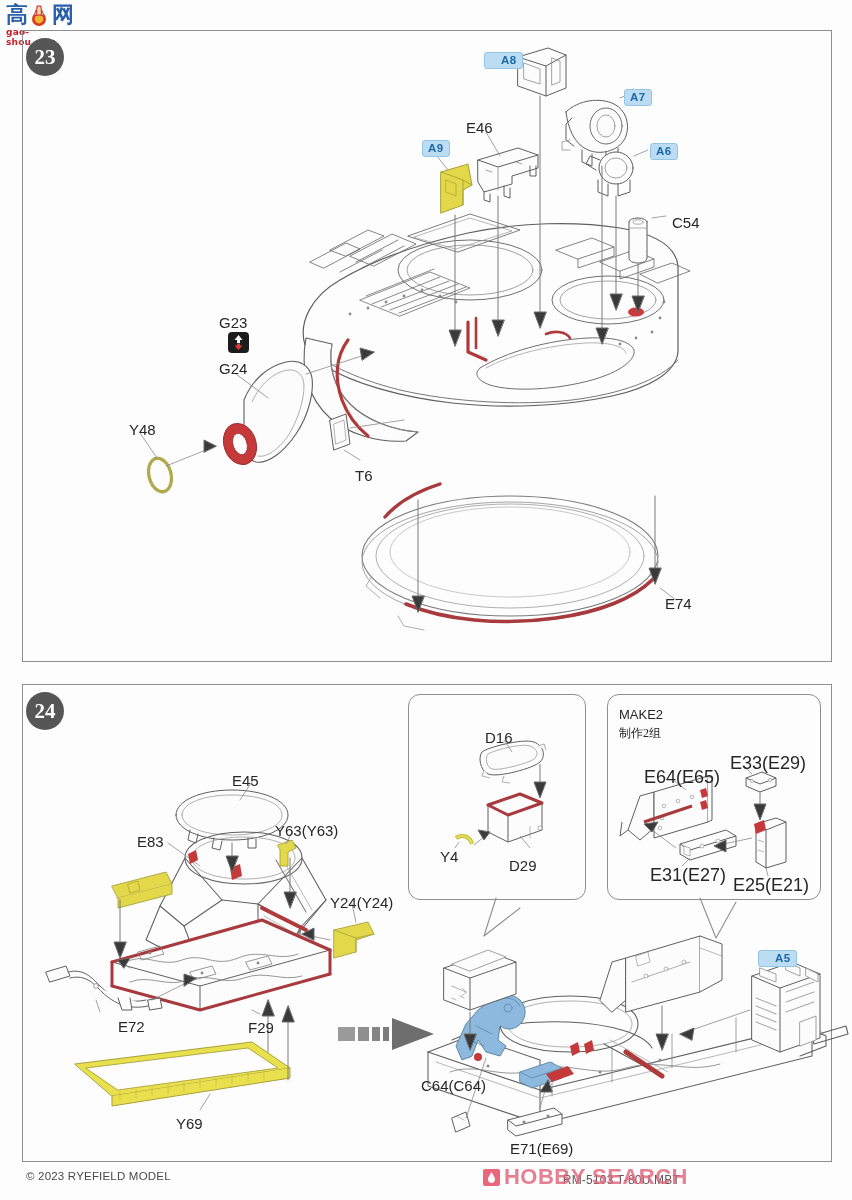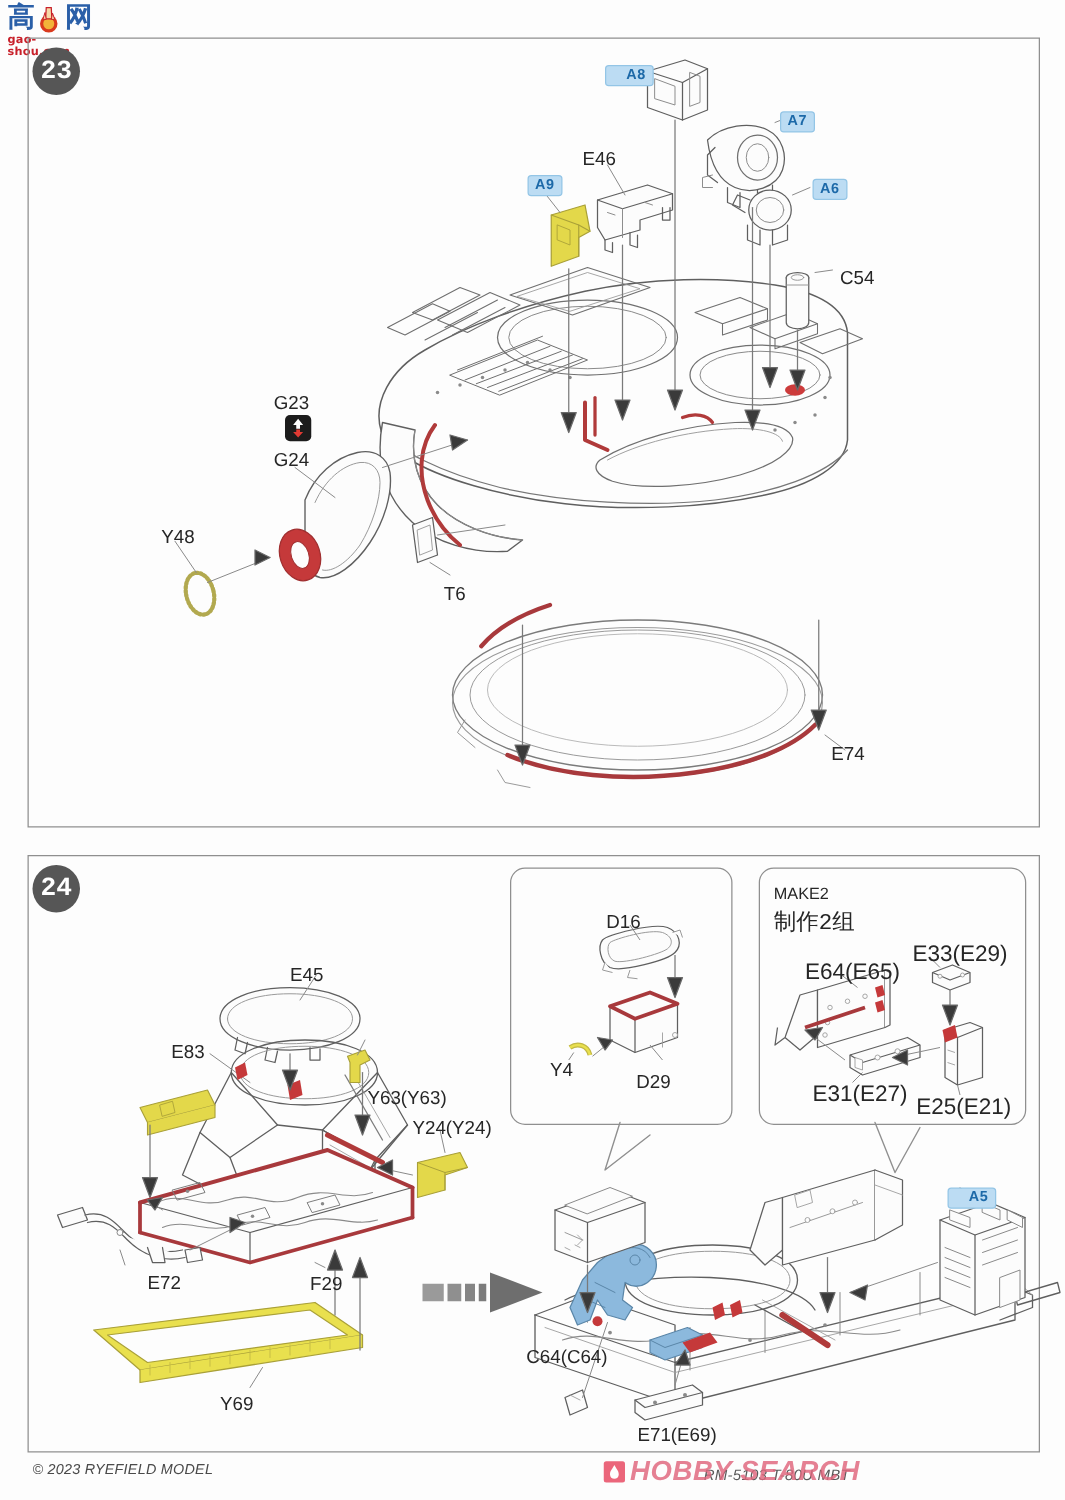--- a/index.html
+++ b/index.html
@@ -33,21 +33,21 @@
   .panel{
     position:absolute;border:1.4px solid #8f8f8f;background:transparent;
   }
   #panel-23{left:22px;top:30px;width:808px;height:630px;}
   #panel-24{left:22px;top:684px;width:808px;height:476px;}
 
   .step-badge{
     position:absolute;width:38px;height:38px;border-radius:50%;
     background:#565656;color:#fff;display:flex;align-items:center;
     justify-content:center;font-size:21px;font-weight:bold;
-    font-family:Liberation Mono, monospace;
+    font-family:Liberation Serif, serif;
     box-shadow:0 0 0 0 rgba(0,0,0,0);
   }
   #badge-23{left:26px;top:38px;}
   #badge-24{left:26px;top:692px;}
 
   
   .lbl{
     position:absolute;font-size:15px;color:#262626;white-space:nowrap;
     font-family:"Liberation Sans",sans-serif;
   }
@@ -68,27 +68,27 @@
 
   
   .bubble{
     position:absolute;border:1.2px solid #8f8f8f;border-radius:12px;background:transparent;
   }
   #bubble-left{left:408px;top:694px;width:176px;height:204px;}
   #bubble-right{left:607px;top:694px;width:212px;height:204px;}
   .bubble-title{
     position:absolute;font-size:13px;color:#262626;white-space:nowrap;
   }
-  .bubble-title.cjk{font-family:Liberation Mono, monospace;font-size:18px;}
+  .bubble-title.cjk{font-family:Liberation Serif, serif;font-size:12px;}
 
   
   .proc-arrow{position:absolute;left:336px;top:1014px;width:104px;height:40px;}
 
   
-  .footer{position:absolute;left:0;bottom:0;width:696px;height:44px;font-style:italic;}
+  .footer{position:absolute;left:0;bottom:0;width:696px;height:44px;}
   .foot-left{
     position:absolute;left:26px;top:14px;font-size:11.5px;color:#4a4a4a;
     letter-spacing:.2px;
   }
   .foot-page{
     position:absolute;left:0;right:0;top:14px;text-align:center;
     font-size:12px;color:#4a4a4a;
   }
   .foot-right{
     position:absolute;right:16px;top:17px;font-size:12px;color:#5a5a5a;
@@ -712,21 +712,21 @@
 
   <div class="flip-icon" style="left:228px;top:332px;">
     <svg viewBox="0 0 21 21" width="21" height="21">
       <path d="M10.5,3 L14.5,8 L12,8 L12,11 L9,11 L9,8 L6.5,8 Z" fill="#ffffff"></path>
       <path d="M10.5,18 L6.5,13.5 L9,13.5 L9,11.5 L12,11.5 L12,13.5 L14.5,13.5 Z" fill="#e03a33"></path>
     </svg>
   </div>
 
   <div class="lbl" style="left:232px;top:772px;">E45</div>
   <div class="lbl" style="left:137px;top:833px;">E83</div>
-  <div class="lbl" style="left:294px;top:822px;margin-top:48px;">Y63(Y63)</div>
+  <div class="lbl" style="left:275px;top:822px;">Y63(Y63)</div>
   <div class="lbl" style="left:330px;top:894px;">Y24(Y24)</div>
   <div class="lbl" style="left:82px;top:1018px;margin-left:36px;">E72</div>
   <div class="lbl" style="left:248px;top:1019px;">F29</div>
   <div class="lbl" style="left:176px;top:1115px;">Y69</div>
   <div class="lbl" style="left:421px;top:1077px;">C64(C64)</div>
   <div class="lbl" style="left:510px;top:1140px;">E71(E69)</div>
   <div class="bbadge" style="left:758px;top:950px;padding-left:16px;">A5</div>
 
   <div class="lbl" style="left:485px;top:729px;">D16</div>
   <div class="lbl" style="left:440px;top:848px;">Y4</div>

